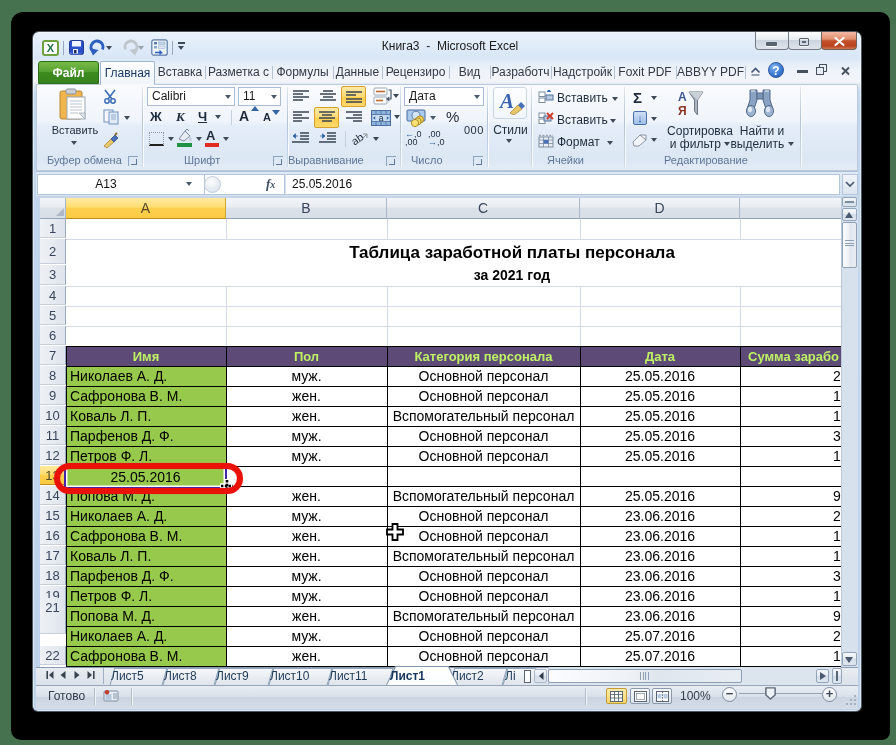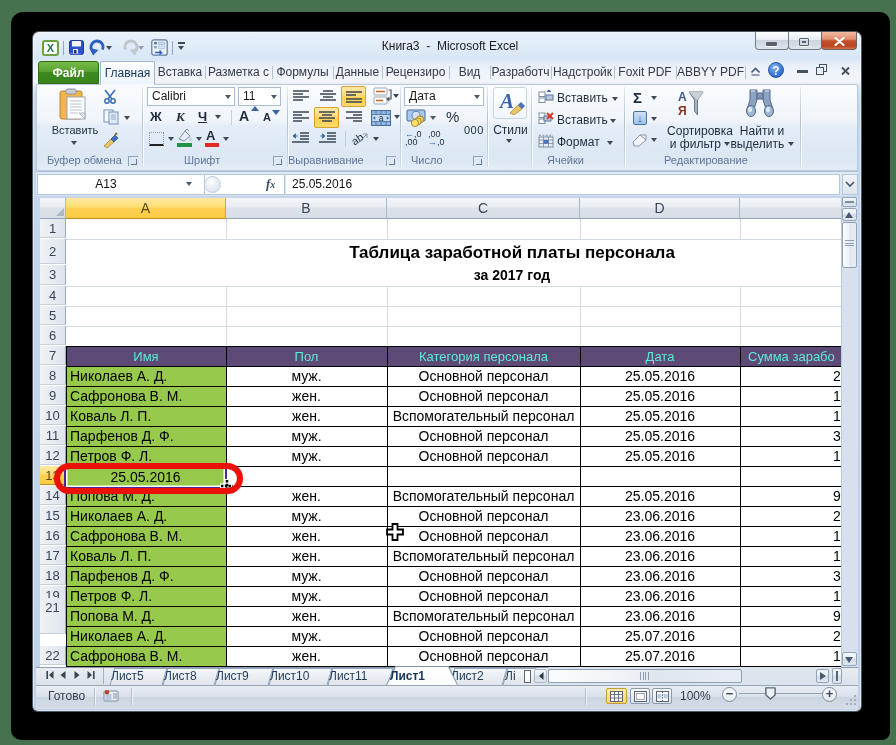--- a/index.html
+++ b/index.html
@@ -45,21 +45,21 @@
 .ffield{position:absolute;left:285px;top:174px;width:555px;height:21px;background:#fff;border:1px solid #b4c6da;border-left:1px solid #d7e2ee;font-size:12px;color:#111;line-height:19px;padding-left:6px}
 
 .sheet{position:absolute;left:40px;top:198px;width:801px;height:469px;background:#fff;overflow:hidden}
 .ch{position:absolute;top:198px;height:21px;background:linear-gradient(180deg,#f2f5f9 0%,#e9edf2 45%,#dde2ea 50%,#d8dee6 100%);border-right:1px solid #aab8c9;border-bottom:1px solid #92a4ba;font-size:14px;color:#39455a;text-align:center;line-height:20px}
 .ch.sel,.rh.sel{background:linear-gradient(180deg,#ffe9a2 0%,#fede72 45%,#fcd04e 52%,#fbca43 100%);border-right:1px solid #cfa52f;border-bottom:1px solid #bd8c1f;color:#55492a}
 .rh{position:absolute;left:40px;top:198px;width:26px;background:linear-gradient(90deg,#eef1f5 0%,#e6ebf1 55%,#dfe4ec 100%);border-right:1px solid #9aabbf;border-bottom:1px solid #c6cfda;font-size:13px;color:#39455a;text-align:center}
 .gl{position:absolute;background:#d4dbe7}
 .tl{position:absolute;background:#000}
 .ct{position:absolute;height:20px;line-height:21px;font-size:14px;color:#000;text-align:center}
 .pur{position:absolute;left:66px;top:346px;width:775px;height:20px;background:#5e4a76}
-.ph{position:absolute;top:347px;height:36px;line-height:19px;font-size:13px;font-weight:normal;color:#5eead4;text-align:center}
+.ph{position:absolute;top:347px;height:36px;line-height:19px;font-size:13px;font-weight:bold;color:#bef264;text-align:center}
 .grn{position:absolute;left:67px;top:367px;width:159px;height:299px;background:#97ca4c}
 
 .vsb{position:absolute;left:841px;top:198px;width:17px;height:469px;background:#d7e1ee;border-left:1px solid #b9c8da}
 .sbtn{position:absolute;background:linear-gradient(180deg,#f5f8fb,#e6ecf3 45%,#d4dde8 50%,#dfe6ef);border:1px solid #93a5bb;border-radius:2px}
 .thumb{position:absolute;background:linear-gradient(90deg,#fbfcfe,#edf1f6 45%,#dfe6ee 55%,#e8edf3);border:1px solid #8fa0b5;border-radius:2px}
 .tri{position:absolute;width:0;height:0}
 
 .tabbar{position:absolute;left:36px;top:667px;width:822px;height:18px;background:linear-gradient(180deg,#e9edf2,#dbe2ea);border-top:1px solid #8b9db3}
 .stab{position:absolute;top:668px;height:17px;background:linear-gradient(180deg,#f5f7fa,#dfe5ec);border:1px solid #93a5ba;border-bottom:none;transform:skewX(-16deg);}
 .stabt{position:absolute;top:668px;height:17px;font-size:12px;color:#1f3a56;line-height:16px}
@@ -430,21 +430,21 @@
 <div class="tl" style="left:226px;top:346px;width:1px;height:321px"></div>
 <div class="tl" style="left:387px;top:346px;width:1px;height:321px"></div>
 <div class="tl" style="left:580px;top:346px;width:1px;height:321px"></div>
 <div class="tl" style="left:740px;top:346px;width:1px;height:321px"></div>
 <div class="ph" style="left:66px;width:160px">Имя</div>
 <div class="ph" style="left:226px;width:161px">Пол</div>
 <div class="ph" style="left:387px;width:193px">Категория персонала</div>
 <div class="ph" style="left:580px;width:160px">Дата</div>
 <div class="ph" style="left:748px;width:110px;text-align:left;overflow:hidden;width:93px">Сумма зарабо</div>
 <div class="abs" style="left:200px;top:239px;width:624px;height:26px;line-height:28px;text-align:center;font-size:17px;font-weight:bold;color:#000">Таблица заработной платы персонала</div>
-<div class="abs" style="left:200px;top:265px;width:624px;height:21px;line-height:21px;text-align:center;font-size:14px;font-weight:bold;color:#000">за 2017 год</div>
+<div class="abs" style="left:200px;top:265px;width:624px;height:21px;line-height:21px;text-align:center;font-size:14px;font-weight:bold;color:#000">за 2021 год</div>
 <div class="ct" style="left:70px;top:366px;width:154px;text-align:left">Николаев А. Д.</div>
 <div class="ct" style="left:226px;top:366px;width:161px">муж.</div>
 <div class="ct" style="left:387px;top:366px;width:193px">Основной персонал</div>
 <div class="ct" style="left:580px;top:366px;width:160px">25.05.2016</div>
 <div class="ct" style="left:833px;top:366px;width:8px;text-align:left;overflow:hidden">2</div>
 <div class="ct" style="left:70px;top:386px;width:154px;text-align:left">Сафронова В. М.</div>
 <div class="ct" style="left:226px;top:386px;width:161px">жен.</div>
 <div class="ct" style="left:387px;top:386px;width:193px">Основной персонал</div>
 <div class="ct" style="left:580px;top:386px;width:160px">25.05.2016</div>
 <div class="ct" style="left:833px;top:386px;width:8px;text-align:left;overflow:hidden">18</div>

